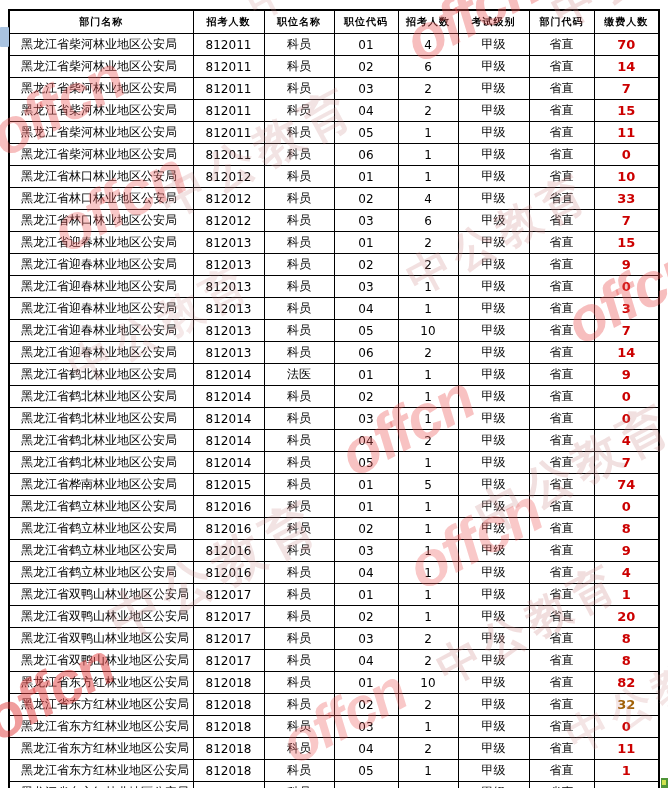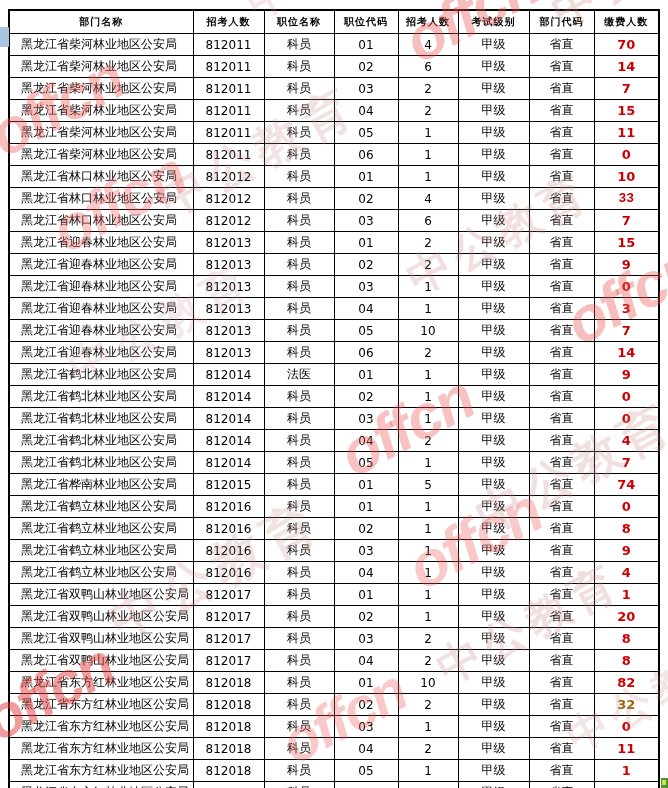--- a/index.html
+++ b/index.html
@@ -192,21 +192,21 @@
           <td class="col-7" style="color: rgb(204, 0, 0);">10</td>
         </tr>
         <tr>
           <td class="col-0">黑龙江省林口林业地区公安局</td>
           <td class="col-1">812012</td>
           <td class="col-2">科员</td>
           <td class="col-3">02</td>
           <td class="col-4">4</td>
           <td class="col-5">甲级</td>
           <td class="col-6">省直</td>
-          <td class="col-7" style="color: rgb(204, 0, 0); font-family: Liberation Mono, monospace;">33</td>
+          <td class="col-7" style="color: rgb(204, 0, 0);">33</td>
         </tr>
         <tr>
           <td class="col-0">黑龙江省林口林业地区公安局</td>
           <td class="col-1">812012</td>
           <td class="col-2">科员</td>
           <td class="col-3">03</td>
           <td class="col-4">6</td>
           <td class="col-5">甲级</td>
           <td class="col-6">省直</td>
           <td class="col-7" style="color: rgb(204, 0, 0);">7</td>

